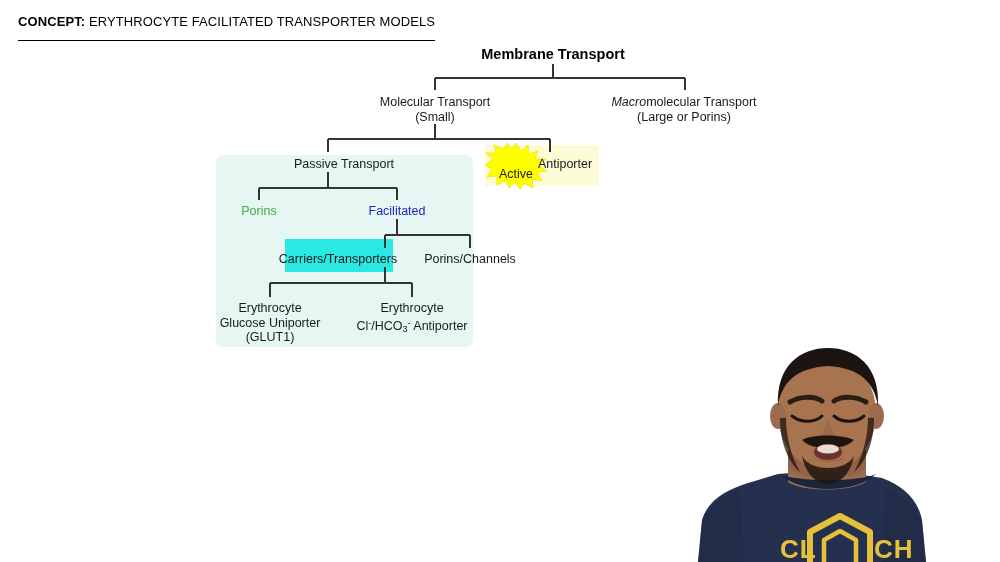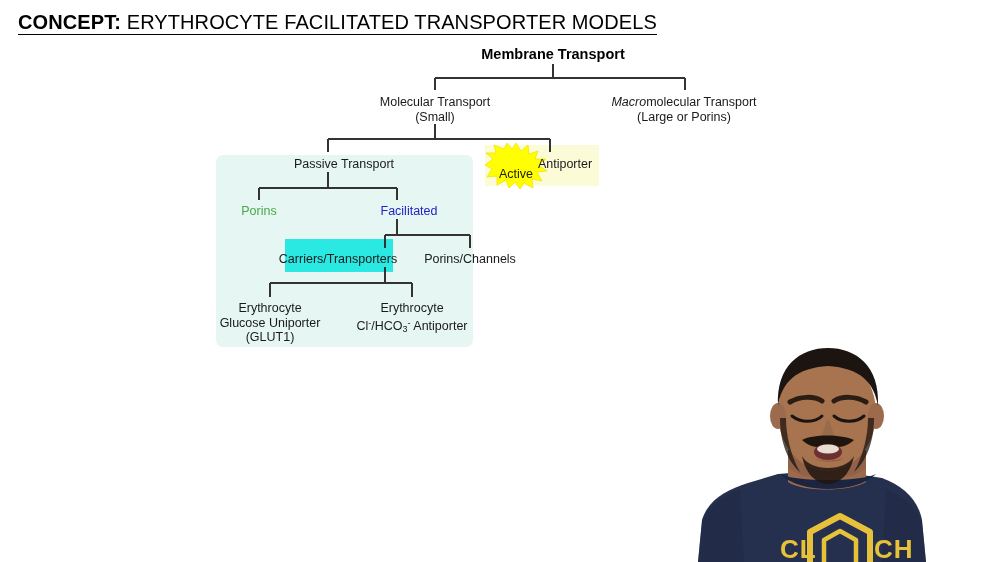--- a/index.html
+++ b/index.html
@@ -14,25 +14,25 @@
     overflow: hidden;
     font-family: "Liberation Sans", sans-serif;
     color: #000000;
   }
 
   
   #header-title {
     position: absolute;
     left: 18px;
     top: 12px;
-    font-size: 20px;
+    font-size: 13px;
     letter-spacing: 0.1px;
     white-space: nowrap;
     border-bottom: 1.6px solid #000;
-    padding-bottom: 2px;
+    padding-bottom: 8px;
     line-height: 20px;
   }
   #header-title .kw { font-weight: bold; }
 
   
   #diagram {
     position: absolute;
     left: 0;
     top: 0;
     width: 1000px;
@@ -84,21 +84,20 @@
     font-size: 12.5px;
   }
 
   #node-simple {
     top: 204px; left: 259px;
     color: #4aa84a;
   }
   #node-facilitated {
     top: 204px; left: 397px;
     color: #2222c8;
-    margin-left: 12px;
   }
 
   #node-carriers { top: 252px; left: 338px; }
   #node-porins   { top: 252px; left: 470px; }
 
   #node-glucose  { top: 301px; left: 270px; }
   #node-antiport { top: 301px; left: 412px; }
 
   .node sub {
     font-size: 9px;

